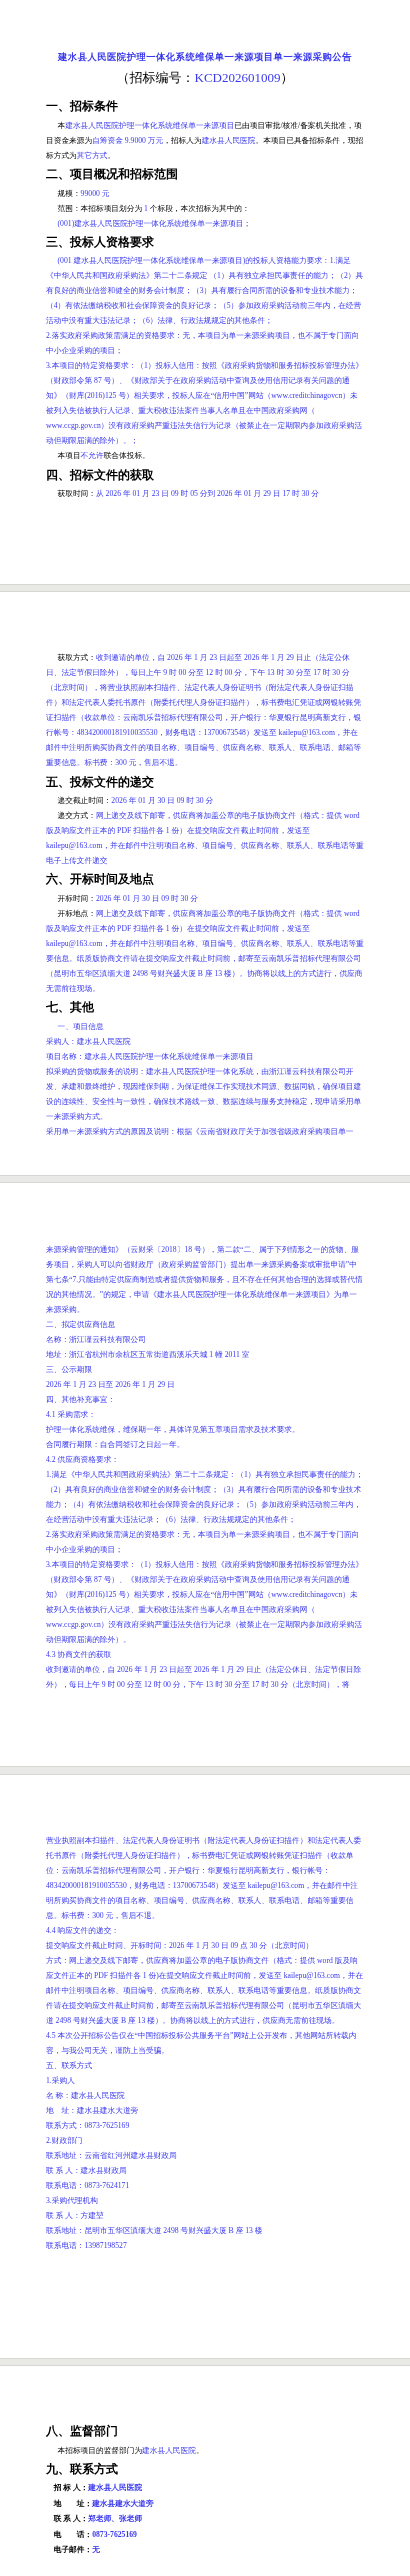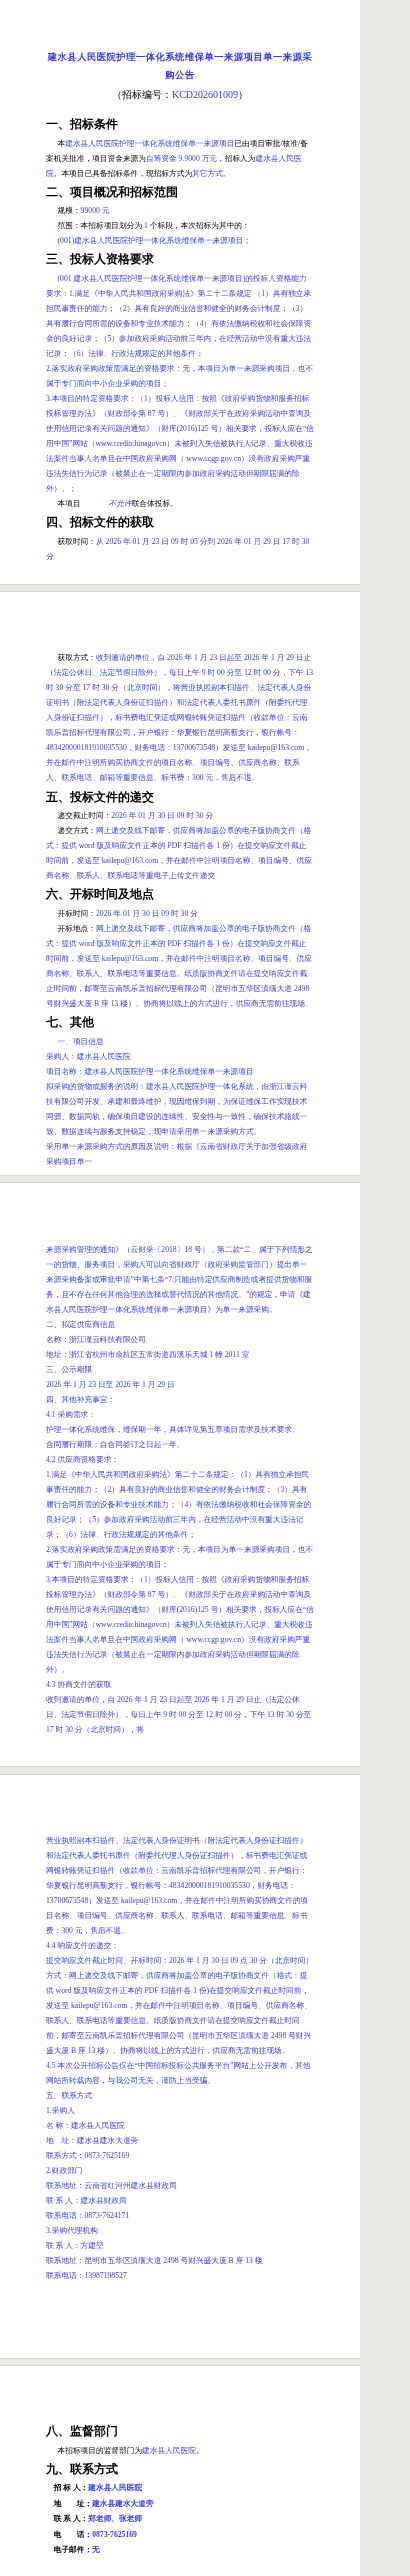--- a/index.html
+++ b/index.html
@@ -4,41 +4,41 @@
 <style>
   html,body{margin:0;padding:0;}
   body{
     width:410px;
     background:#e9e9e6;
     font-family:"Liberation Serif","DejaVu Serif",serif;
     color:#000;
   }
   .doc{width:410px;}
   .page{
-    width:360px;height:585px;background:#ffffff;
+    width:410px;height:585px;background:#ffffff;
     box-sizing:border-box;padding:49px 46px 20.6px 46px;
     position:relative;overflow:hidden;margin-bottom:6.2px;
     border-top:0.5px solid #d6d6d3;border-bottom:0.5px solid #d6d6d3;
   }
   .page:first-child{border-top:none;}
   .blk{font-size:7.7px;line-height:15px;}
   .title{
     text-align:center;font-size:9.3px;font-weight:bold;
     line-height:17.5px;margin-bottom:3.1px;letter-spacing:0.5px;
   }
-  .subtitle{text-align:center;font-size:10px;line-height:15.5px;margin-bottom:14.4px;}
+  .subtitle{text-align:center;font-size:13px;line-height:15.5px;margin-bottom:14.4px;}
   .heading{font-size:12px;font-weight:bold;line-height:15.5px;margin:4.1px 0 3.1px 0;font-family:Liberation Serif, serif;}
   .para{margin:0;}
   .ind{text-indent:1.5em;}
   .kv{line-height:15.5px;}
   .kv.ind2{padding-left:1em;font-weight:bold;}
   .gap{width:100%;}
   .c-blue{color:#3a39ee;}
   .c-black{color:#000000;}
-  .c-blue-italic{color:#3a39ee;font-style:italic;padding-left:28px;}
+  .c-blue-italic{color:#3a39ee;}
 </style>
 </head>
 <body>
 
 <div class="doc">
     <div class="page">
       <div class="title"><span class="c-blue">建水县人民医院护理一体化系统维保单一来源项目单一来源采购公告</span></div>
       <div class="subtitle"><span class="c-black">（招标编号：</span><span class="c-blue">KCD202601009</span><span class="c-black">）</span></div>
       <div class="blk heading"><span class="c-black">一、招标条件</span></div>
       <div class="blk para ind"><span class="c-black">本</span><span class="c-blue">建水县人民医院护理一体化系统维保单一来源项目</span><span class="c-black">已由项目审批/核准/备案机关批准，项目资金来源为</span><span class="c-blue">自筹资金 9.9000 万元</span><span class="c-black">，招标人为</span><span class="c-blue">建水县人民医院</span><span class="c-black">。本项目已具备招标条件，现招标方式为</span><span class="c-blue">其它方式</span><span class="c-black">。</span></div>

